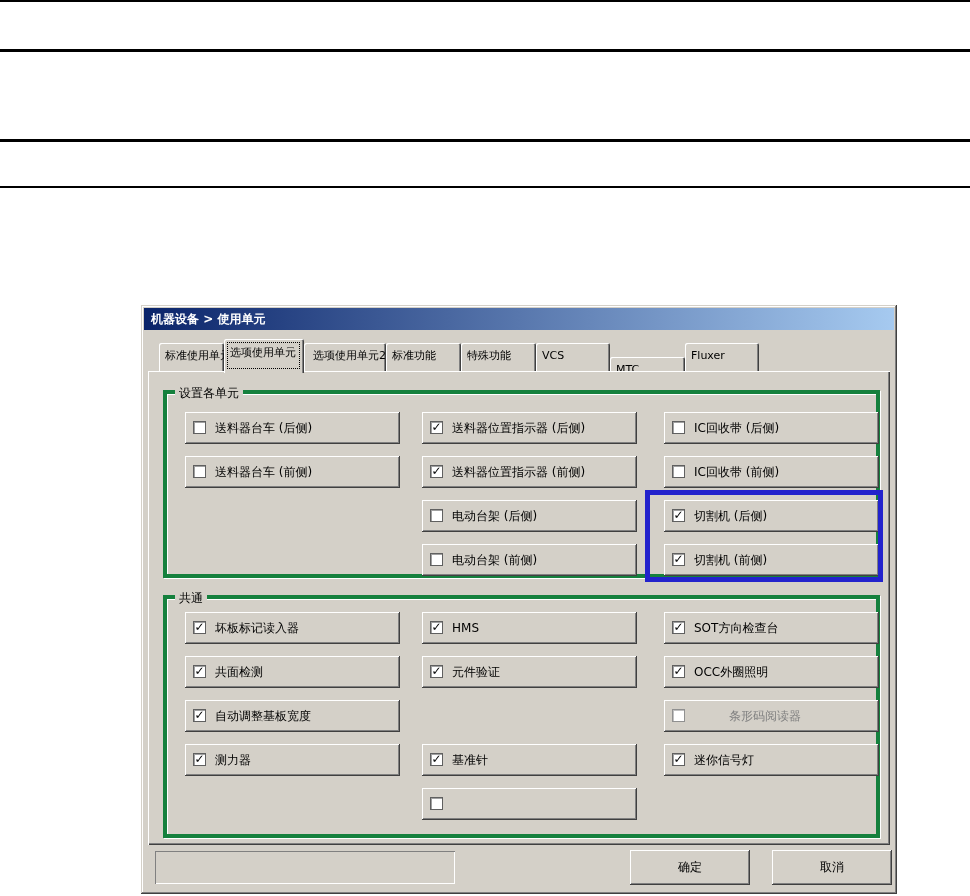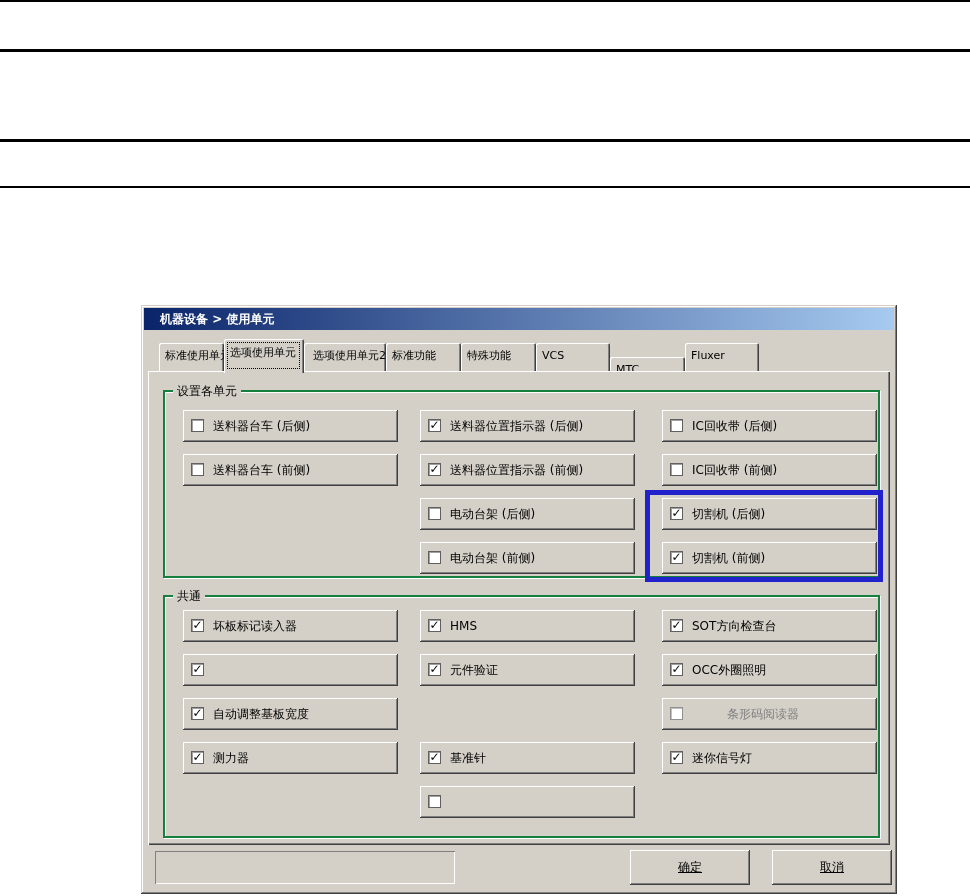--- a/index.html
+++ b/index.html
@@ -15,42 +15,42 @@
 
   
   .dialog { position: absolute; left: 141px; top: 305px; width: 756px; height: 589px;
             background: var(--dlg-bg, #d4d0c8);
             box-shadow: inset -1px -1px 0 #404040, inset 1px 1px 0 #d4d0c8,
                         inset -2px -2px 0 #808080, inset 2px 2px 0 #ffffff; }
 
   .titlebar { position: absolute; left: 3px; top: 3px; width: 750px; height: 22px;
               background: linear-gradient(to right, var(--title-l, #0a246a), var(--title-r, #a6caf0));
               color: #ffffff; font-size: 12px; font-weight: bold;
-              line-height: 22px; padding-left: 16px; white-space: nowrap; }
+              line-height: 22px; padding-left: 7px; white-space: nowrap; }
 
   
   .tabstrip { position: absolute; left: 18px; top: 38px; height: 30px; display: flex; align-items: flex-start; }
   .tab { position: relative; height: 28px; background: #d4d0c8; font-size: 11px;
          line-height: 26px; padding-left: 6px; white-space: nowrap; overflow: hidden;
          border-radius: 2px 2px 0 0;
          box-shadow: inset 1px 1px 0 #ffffff, inset -1px 0 0 #404040, inset -2px 0 0 #808080; }
   .tab.t1 { width: 65px; } .tab.t2 { width: 80px; } .tab.t3 { width: 82px; text-align: right; }
   .tab.t4 { width: 75px; } .tab.t5 { width: 75px; } .tab.t6 { width: 74px; }
   .tab.t7 { width: 75px; margin-top: 14px; } .tab.t8 { width: 74px; }
   .tab.active { margin-top: -4px; height: 34px; line-height: 28px; z-index: 3; }
   .focus-rect { position: absolute; left: 3px; top: 3px; right: 4px; bottom: 4px;
                 border: 1px dotted #000; pointer-events: none; }
 
   
   .tabpanel { position: absolute; left: 7px; top: 66px; width: 742px; height: 474px;
               background: #d4d0c8; z-index: 1;
               box-shadow: inset 1px 1px 0 #ffffff, inset -1px -1px 0 #404040, inset -2px -2px 0 #808080; }
 
   
-  .groupbox { position: absolute; border: 2px solid #15803d; z-index: 2;
+  .groupbox { position: absolute; border: 4px solid #15803d; z-index: 2;
               box-shadow: inset 1px 1px 0 #ffffff, 1px 1px 0 #ffffff; }
   .groupbox.g1 { left: 22px; top: 85px;  width: 717px; height: 188px; }
   .groupbox.g2 { left: 22px; top: 290px; width: 717px; height: 243px; }
   .grp-label { position: absolute; top: -8px; left: 8px; background: #d4d0c8;
                padding: 0 4px; font-size: 12px; line-height: 14px; white-space: nowrap; }
 
   
   .item { position: absolute; width: 215px; height: 32px; background: #d4d0c8;
           box-shadow: inset -1px -1px 0 #404040, inset 1px 1px 0 #ffffff, inset -2px -2px 0 #808080; }
   .c1 { left: 18px; } .c2 { left: 255px; } .c3 { left: 497px; }
@@ -71,21 +71,21 @@
   
   .highlight { position: absolute; left: 504px; top: 185px; width: 238px; height: 92px;
                border: 5px solid var(--hl, #2222cc); z-index: 5; pointer-events: none; }
 
   
   .statusbox { position: absolute; left: 14px; top: 546px; width: 300px; height: 33px;
                background: #d4d0c8; font-size: 12px; line-height: 31px; padding-left: 6px;
                box-shadow: inset 1px 1px 0 #808080, inset -1px -1px 0 #ffffff; }
   .btn { position: absolute; top: 545px; width: 120px; height: 35px; background: #d4d0c8;
          font-size: 12px; text-align: center; line-height: 35px; cursor: default;
-         box-shadow: inset -1px -1px 0 #404040, inset 1px 1px 0 #ffffff, inset -2px -2px 0 #808080; text-decoration: underline; }
+         box-shadow: inset -1px -1px 0 #404040, inset 1px 1px 0 #ffffff, inset -2px -2px 0 #808080; }
   .btn.ok { left: 489px; } .btn.cancel { left: 631px; }
 </style>
 </head>
 <body>
 
 <div class="page">
 
   <div class="hrule r1"></div>
   <div class="hrule r2"></div>
   <div class="hrule r3"></div>
@@ -200,20 +200,21 @@
         <span class="cb">
             <span class="mark">✓</span>
           </span>
         <span class="lbl">SOT方向检查台</span>
       </div>
 
       <div class="item c1 s1">
         <span class="cb">
             <span class="mark">✓</span>
           </span>
+        <span class="lbl">共面检测</span>
       </div>
       <div class="item c2 s1">
         <span class="cb">
             <span class="mark">✓</span>
           </span>
         <span class="lbl">元件验证</span>
       </div>
       <div class="item c3 s1">
         <span class="cb">
             <span class="mark">✓</span>

